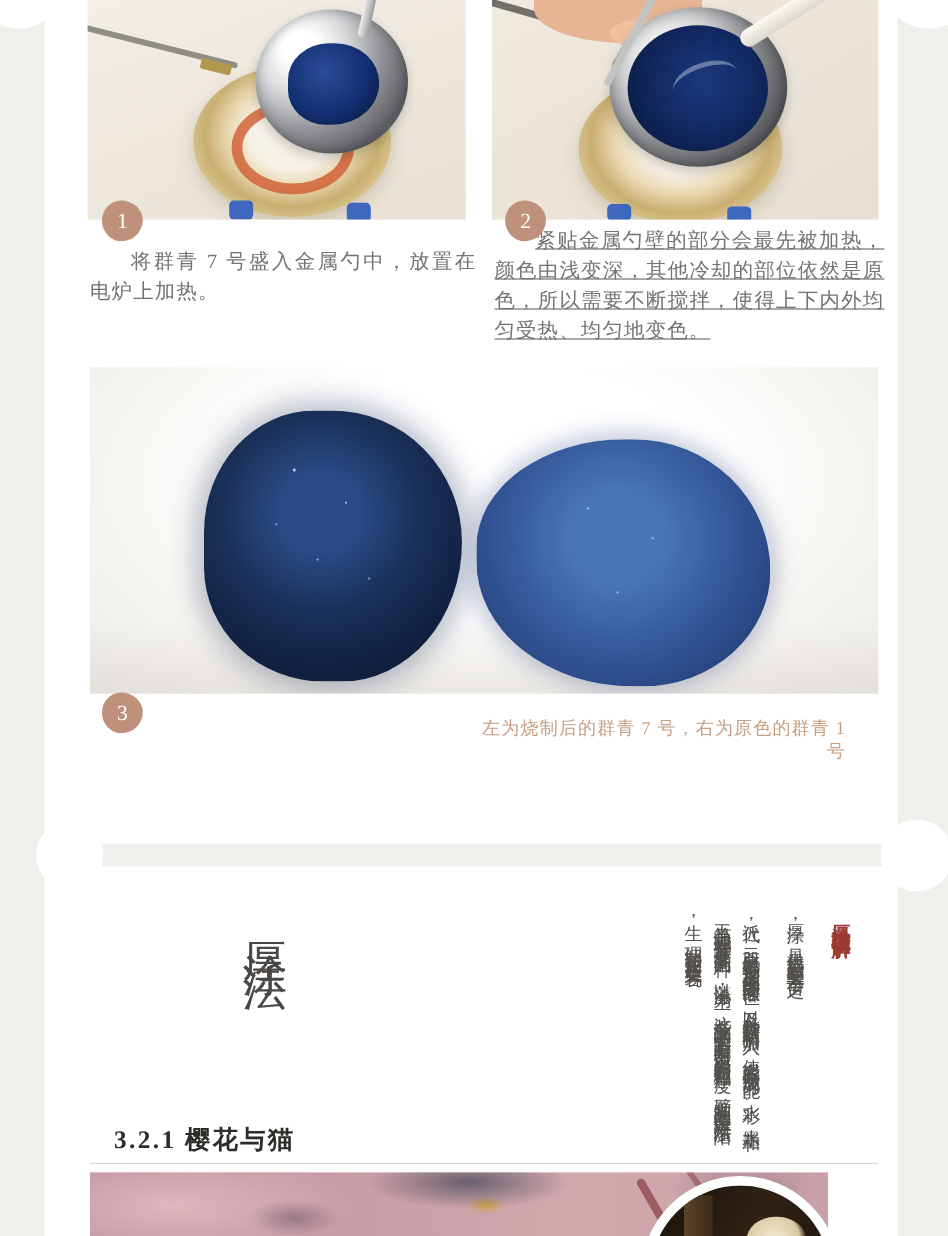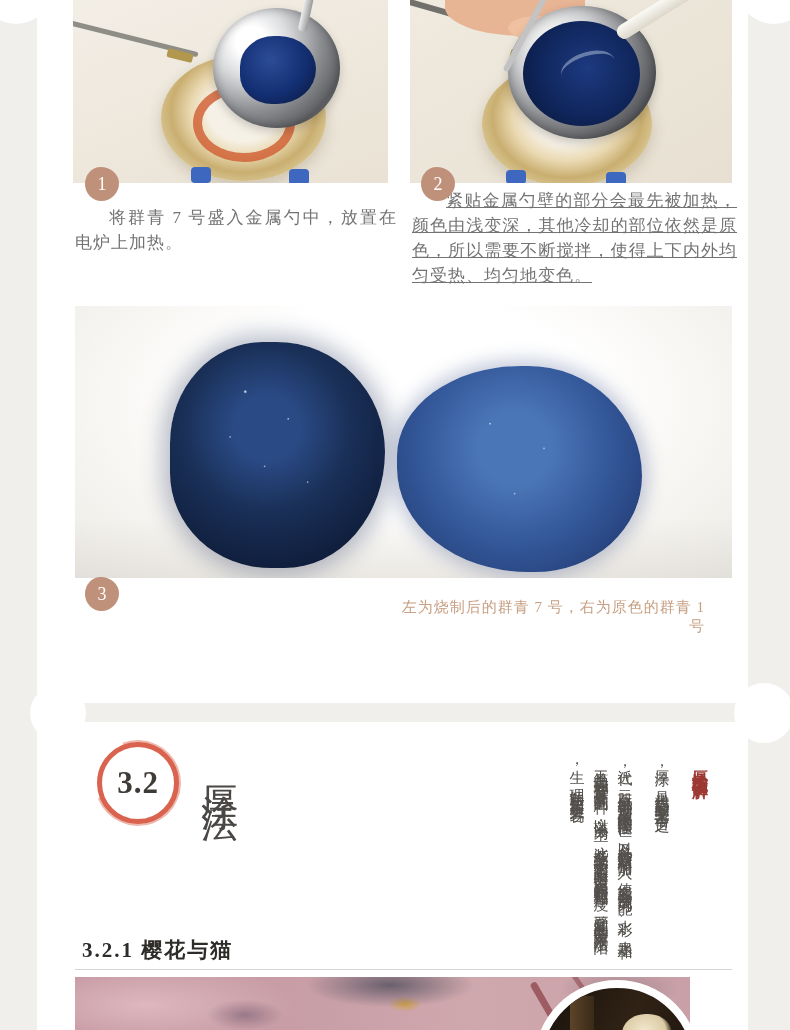--- a/index.html
+++ b/index.html
@@ -100,21 +100,21 @@
     border:3px solid rgba(217,99,78,.45); border-left-color:rgba(0,0,0,0);
     border-radius:50%; transform:rotate(24deg); }
   .sec-num { color:#3f3c38; font-size:31px; font-weight:bold; letter-spacing:1px; }
   .sec-vtitle { position:absolute; left:194px; top:756px; height:160px;
     writing-mode:vertical-rl; font-size:37px; color:#4a4745; letter-spacing:10px; }
   .vblock { position:absolute; left:338px; top:758px; width:374px; height:178px;
     writing-mode:vertical-rl; color:#53504c; font-size:15px; line-height:24px;
     letter-spacing:2px; }
   .vblock .vtitle { color:#9d3933; font-weight:bold; font-size:16px; margin-block-end:14px; }
   .vblock p { margin-block-end:13px; }
-  .subsection { position:absolute; left:82px; top:936px; font-size:21px; font-weight:bold;
+  .subsection { position:absolute; left:95px; top:936px; font-size:21px; font-weight:bold;
     color:#2e2c29; letter-spacing:2px; }
   .rule { position:absolute; left:75px; top:969px; width:657px; height:1px; background:#d8d6d2; }
 
   .painting { left:75px; top:977px; width:615px; height:53px; z-index:1;
     background-image:
       radial-gradient(ellipse 120px 32px at 315px 8px, rgba(88,84,98,.85), rgba(0,0,0,0) 70%),
       radial-gradient(ellipse 55px 22px at 170px 38px, rgba(110,85,105,.55), rgba(0,0,0,0) 70%),
       radial-gradient(ellipse 24px 11px at 330px 27px, rgba(208,162,58,.9), rgba(0,0,0,0) 70%),
       radial-gradient(ellipse 190px 55px at 70px 28px, rgba(228,192,196,.8), rgba(0,0,0,0) 80%),
       radial-gradient(ellipse 80px 30px at 545px 12px, rgba(120,100,112,.4), rgba(0,0,0,0) 75%),
@@ -178,23 +178,20 @@
   <p class="step step2">紧贴金属勺壁的部分会最先被加热，颜色由浅变深，其他冷却的部位依然是原色，所以需要不断搅拌，使得上下内外均匀受热、均匀地变色。</p>
 
   <div class="photo bigphoto">
     <div class="pel pile-left"></div>
     <div class="pel pile-right"></div>
   </div>
 
   <div class="badge badge3">3</div>
   <div class="caption">左为烧制后的群青 7 号，右为原色的群青 1 号</div>
 
-  <div class="sec-circle">
-    <span class="sec-num">3.2</span>
-  </div>
   <div class="sec-vtitle">厚涂法</div>
 
   <div class="vblock">
     <div class="vtitle">厚涂法范例讲解</div>
     <p>厚涂，是当代岩彩画的主要艺术语言之一。</p>
     <p>近代，云肌麻纸等强韧度极高的纸张陆续面世，以及各种新绘画材料的加入，使岩彩的厚涂成为可能。水彩、水墨和工笔是我国现在普及度非常高的画种，以薄涂为主，这些专业的学子初学岩彩画时会不适应岩彩的粗颗粒和厚度，壁画和油画的学子对厚涂法不陌生，理解和运用起来会更容易。</p>
   </div>
 
   <h3 class="subsection">3.2.1 樱花与猫</h3>
   <div class="rule"></div>

